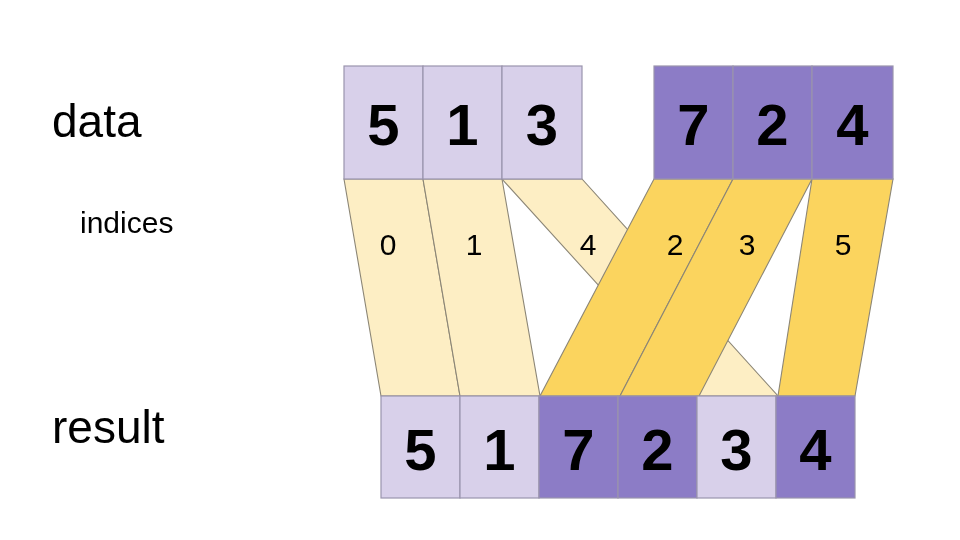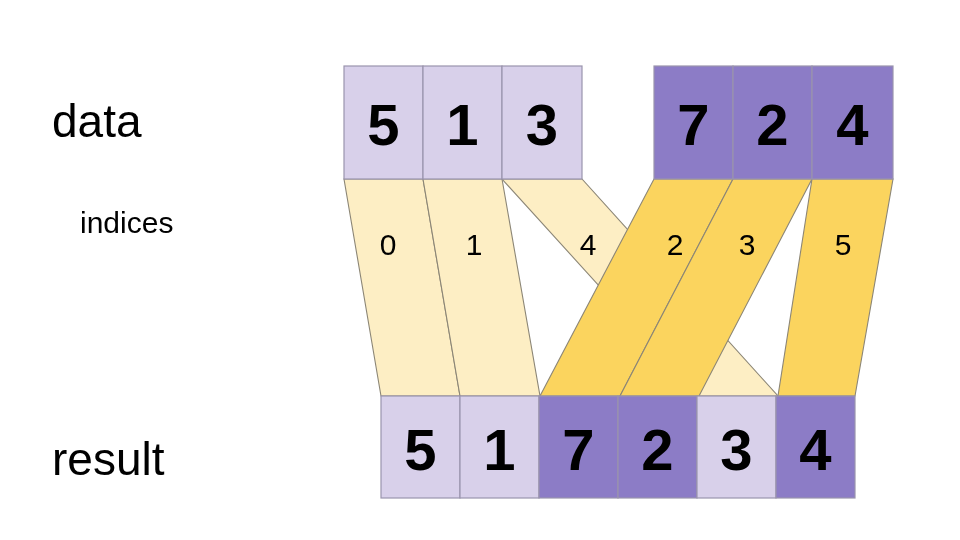--- a/index.html
+++ b/index.html
@@ -24,21 +24,21 @@
     position: absolute;
     color: #000000;
     font-family: "Liberation Sans", sans-serif;
     font-weight: 400;
     white-space: nowrap;
     line-height: 1;
   }
   #label-data  { left: 52px;  top: 98px;  font-size: 46px; }
   #label-indices { left: 52px; top: 208px; font-size: 30px; margin-left: 28px; }
   #label-indices-value { left: 48px; top: 288px; font-size: 25px; }
-  #label-result { left: 52px; top: 436px; font-size: 46px; }
+  #label-result { left: 52px; top: 404px; font-size: 46px; }
 
   svg#diagram {
     position: absolute;
     left: 0; top: 0;
     width: 960px;
     height: 540px;
     overflow: visible;
   }
   .cell-rect { stroke: #9a94ad; stroke-width: 1.2; }
   .cell-text {

